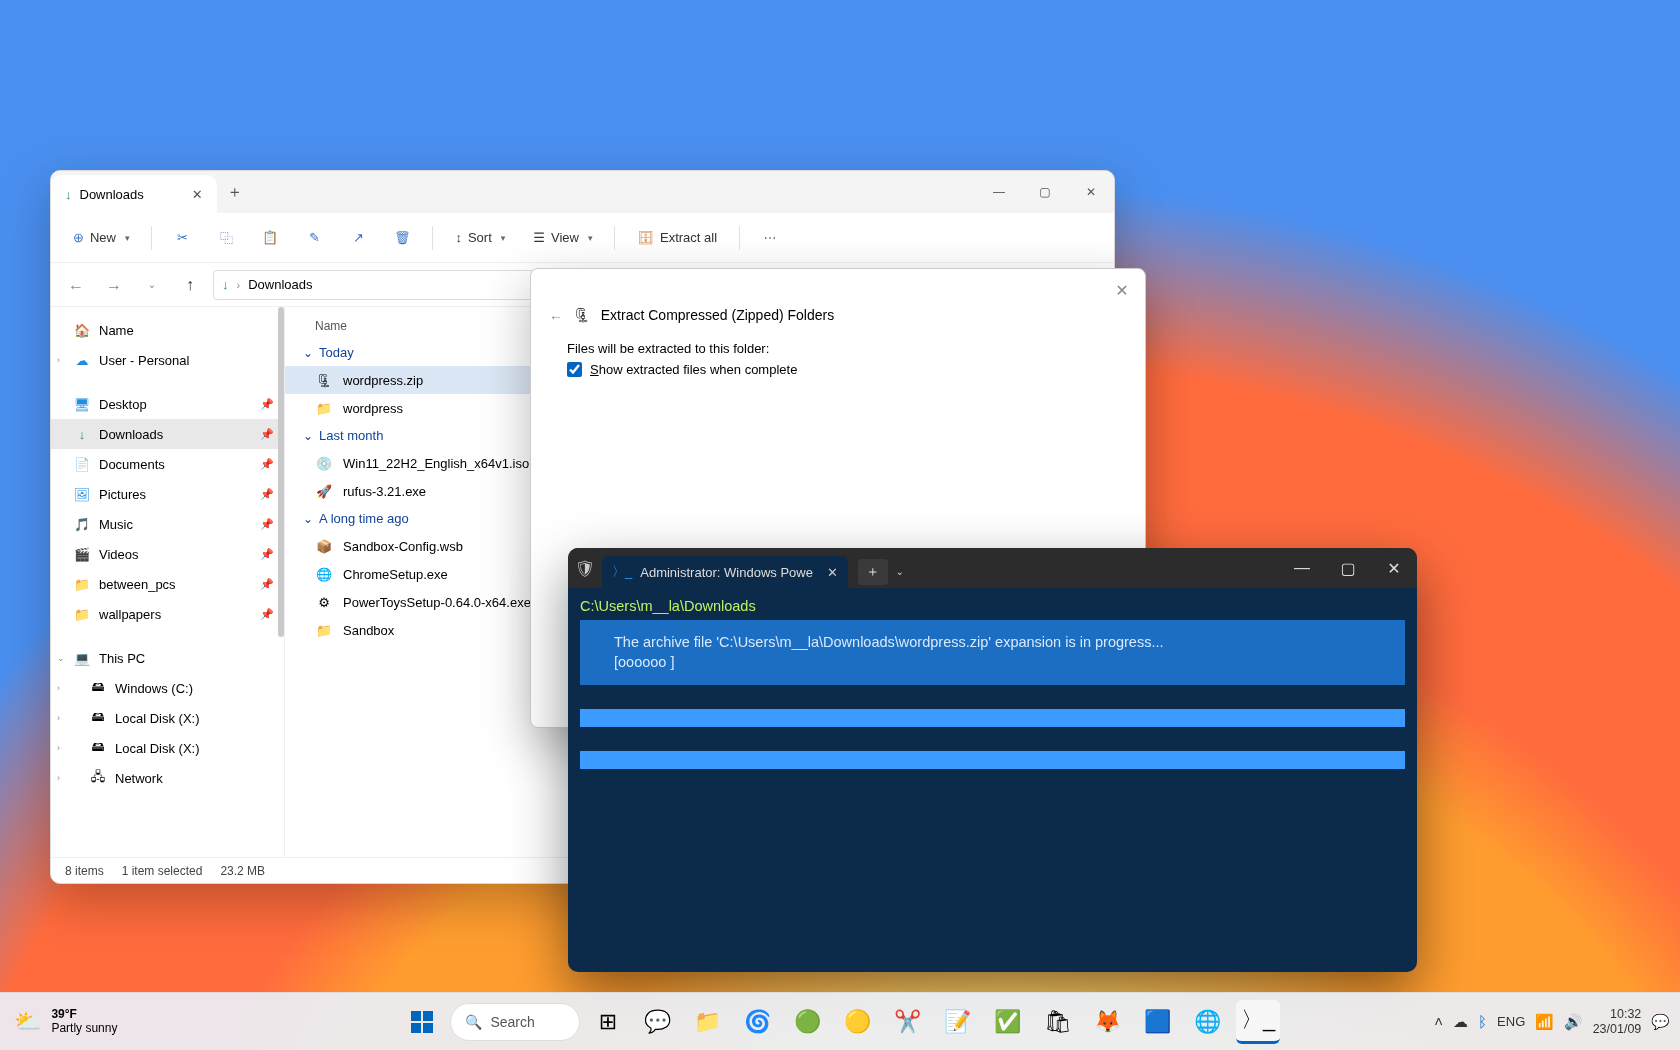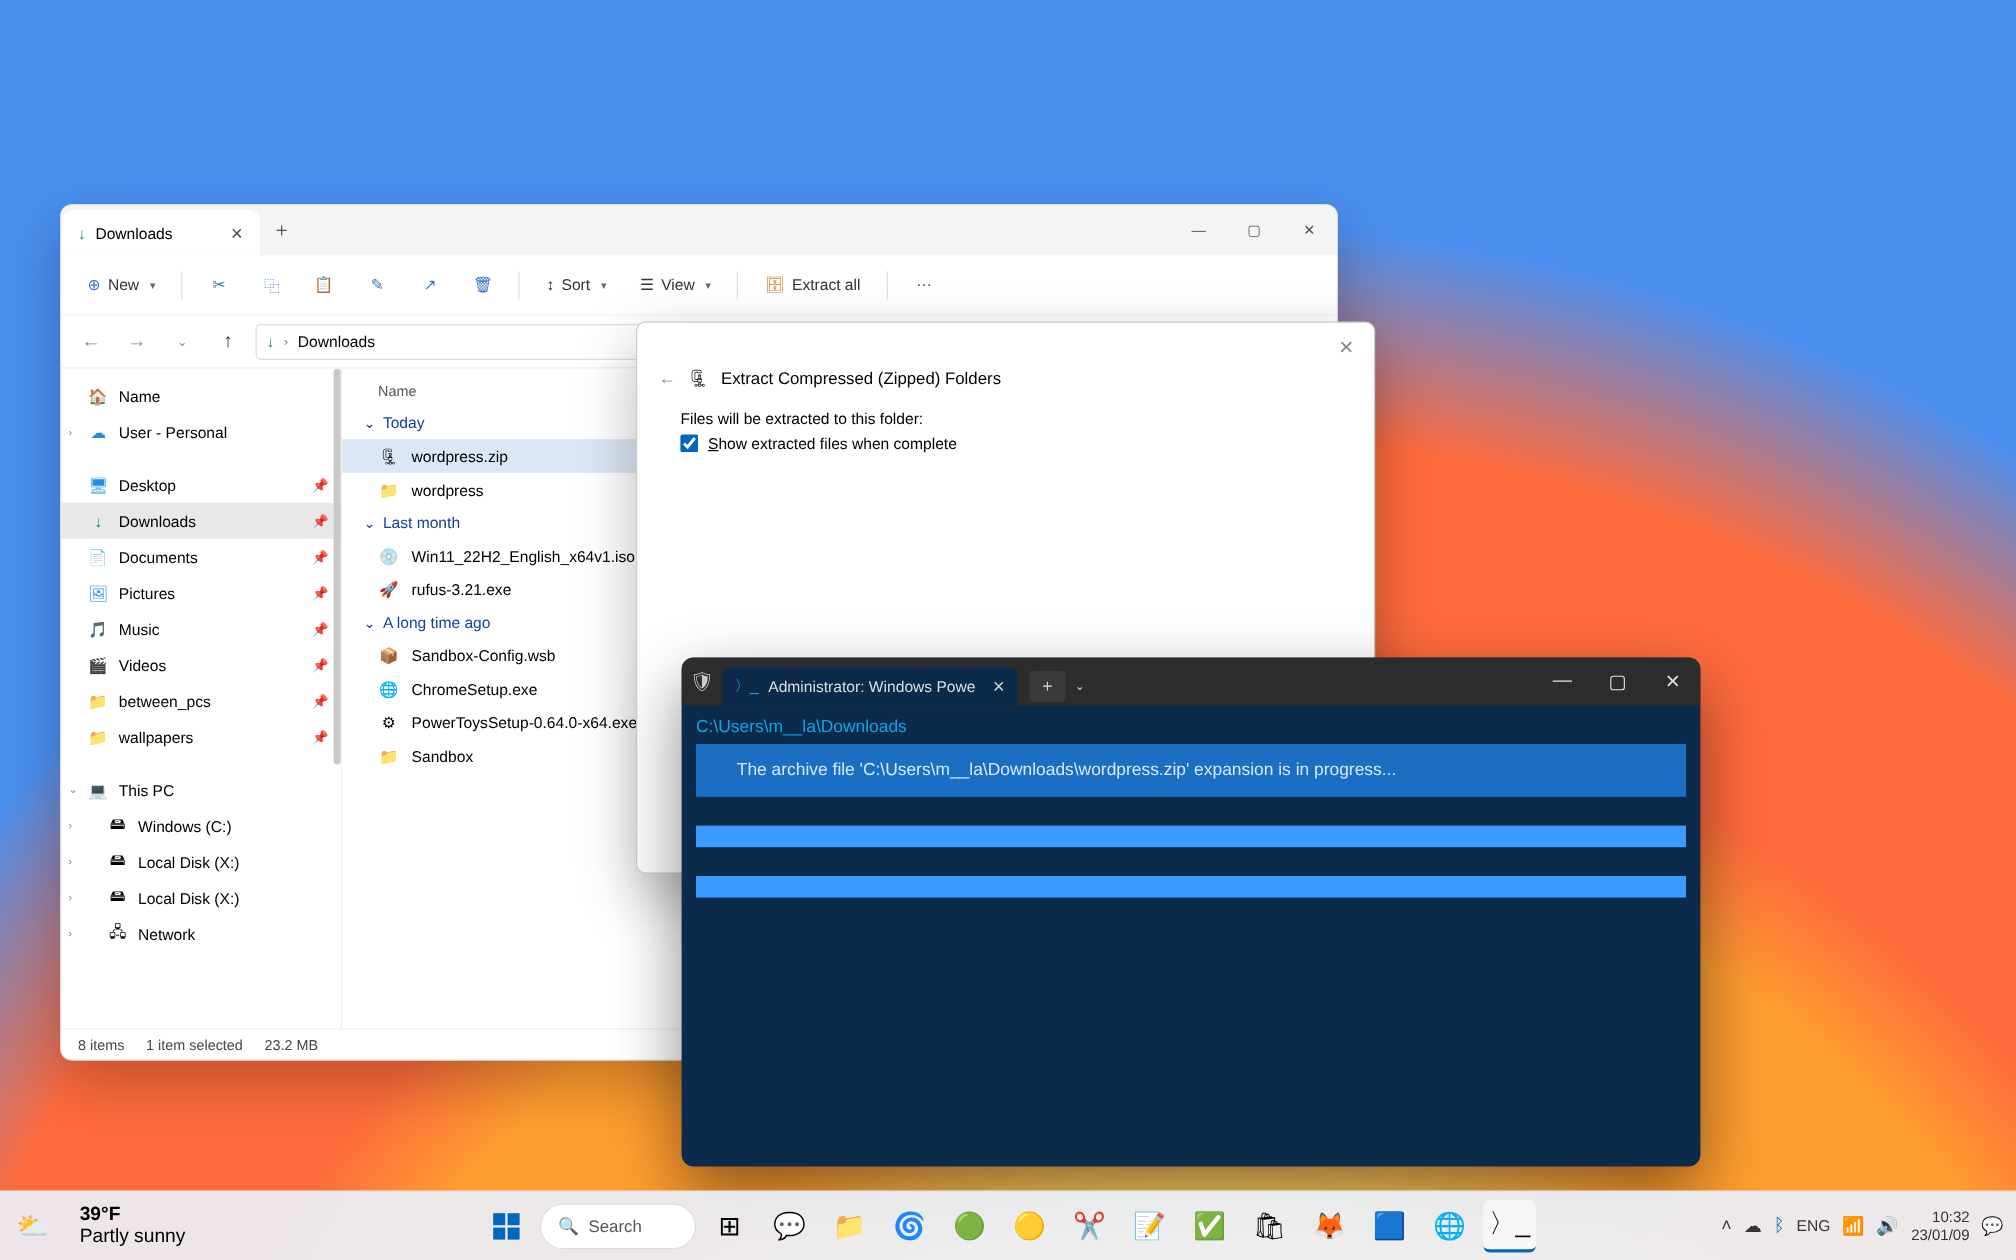--- a/index.html
+++ b/index.html
@@ -76,31 +76,31 @@
 .term { position: absolute; left: 568px; top: 548px; width: 849px; height: 424px; background: #0c2a4a; border-radius: 10px; box-shadow: 0 22px 55px rgba(0,0,0,.45); overflow: hidden; display: flex; flex-direction: column; }
 .term-title { height: 40px; background: #2c2c2c; display: flex; align-items: center; }
 .term-shield { width: 34px; display:flex;align-items:center;justify-content:center;color:#ccc; }
 .term-tab { height: 32px; background: #0c2a4a; display: flex; align-items: center; gap: 8px; padding: 0 10px; border-top-left-radius: 6px; border-top-right-radius: 6px; color: #ddd; font-size: 13px; margin-top: 8px; }
 .term-x { color: #ccc; cursor: pointer; margin-left: 6px; }
 .term-add { width: 30px; height: 26px; margin-left: 10px; background: #3a3a3a; border-radius: 4px; display: flex; align-items:center;justify-content:center;color:#ddd;cursor:pointer;font-size:14px; margin-top:7px;}
 .term-drop { width: 20px; height: 26px; margin-left: 2px; display:flex;align-items:center;justify-content:center;color:#ccc;cursor:pointer;font-size:10px;margin-top:7px; }
 .term-wb { margin-left: auto; display: flex; }
 .term-wbtn { width: 46px; height: 40px; display:flex;align-items:center;justify-content:center;color:#ddd;cursor:pointer; }
 .term-body { flex:1; padding: 10px 12px; font-family: Consolas, monospace; font-size: 14.5px; color: #e6e6e6; }
-.term-path { color: #0ea5e9; margin-bottom: 6px; }
+.term-path { color: #bef264; margin-bottom: 6px; }
 .term-progress { background: #1b6ec2; padding: 12px; line-height: 1.4; }
 .term-progress .cmd { color: #d7e9ff; }
 .term-progress .msg { color: #d7e9ff; padding-left: 22px; }
 .bar1,.bar2 { height: 18px; background: #3b9bff; margin-top: 24px; }
 
 
 .taskbar { position: absolute; left: 0; right: 0; bottom: 0; height: 58px; background: rgba(235,240,248,.92); backdrop-filter: blur(10px); display: flex; align-items: center; border-top: 1px solid rgba(0,0,0,.06); }
 .weatherwidget { display: flex; align-items: center; gap: 10px; padding: 0 14px; cursor:pointer; }
 .wico { font-size: 22px; }
-.wtxt { font-size: 16px; line-height: 1.1; margin-left: 15px; }
+.wtxt { font-size: 12px; line-height: 1.1; }
 .tb-center { position: absolute; left: 50%; transform: translateX(-50%); display: flex; align-items: center; gap: 6px; }
 .tbitem { width: 44px; height: 44px; display: flex; align-items: center; justify-content: center; border-radius: 6px; cursor: pointer; font-size: 22px; }
 .searchpill { height: 38px; width: 130px; border-radius: 19px; background: #fff; display: flex; align-items: center; gap: 8px; padding: 0 14px; font-size: 14px; color: #555; border: 1px solid #ddd; cursor:pointer;}
 .startlogo { display:grid; grid-template-columns:10px 10px; grid-template-rows:10px 10px; gap:2px; }
 .startlogo span { background:#0067c0; }
 .tb-right { margin-left: auto; display: flex; align-items: center; gap: 10px; padding-right: 10px; font-size: 13px; color: #333; }
 .tray { display: flex; align-items: center; gap: 10px; cursor:pointer; }
 .trayico { font-size: 15px; }
 .clock { text-align: right; font-size: 12.5px; line-height: 1.15; cursor:pointer; }
 .ul { text-decoration: underline; }
@@ -343,20 +343,21 @@
     <div class="term-wb">
       <div class="term-wbtn">―</div>
       <div class="term-wbtn">▢</div>
       <div class="term-wbtn close">✕</div>
     </div>
   </div>
   <div class="term-body">
     <div class="term-path">C:\Users\m__la\Downloads</div>
     <div class="term-progress">
       <div class="msg">The archive file 'C:\Users\m__la\Downloads\wordpress.zip' expansion is in progress...</div>
+      <div class="msg">[oooooo                                                                         ]</div>
     </div>
     <div class="bar1"></div>
     <div class="bar2"></div>
   </div>
 </div>
 
 <div class="taskbar">
   <div class="weatherwidget">
     <span class="wico">⛅</span>
     <div class="wtxt">

